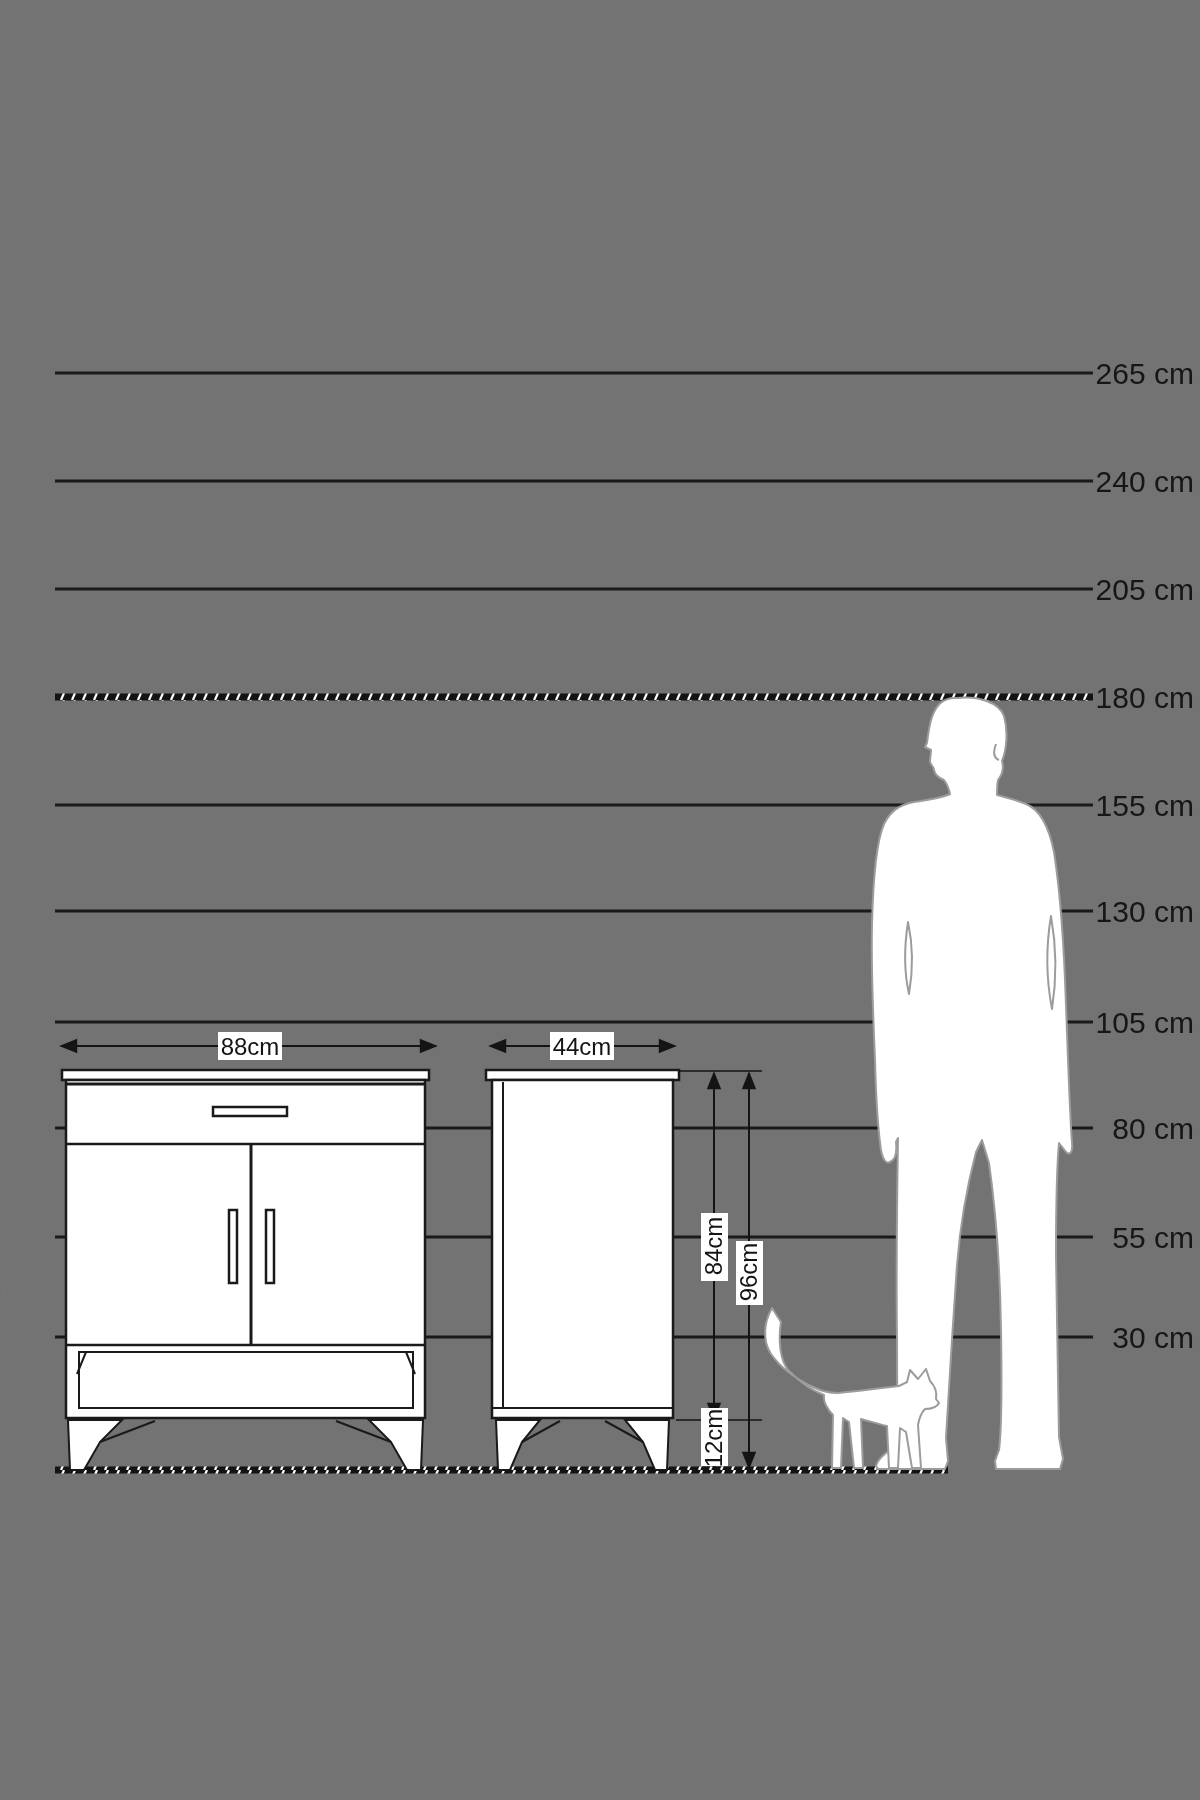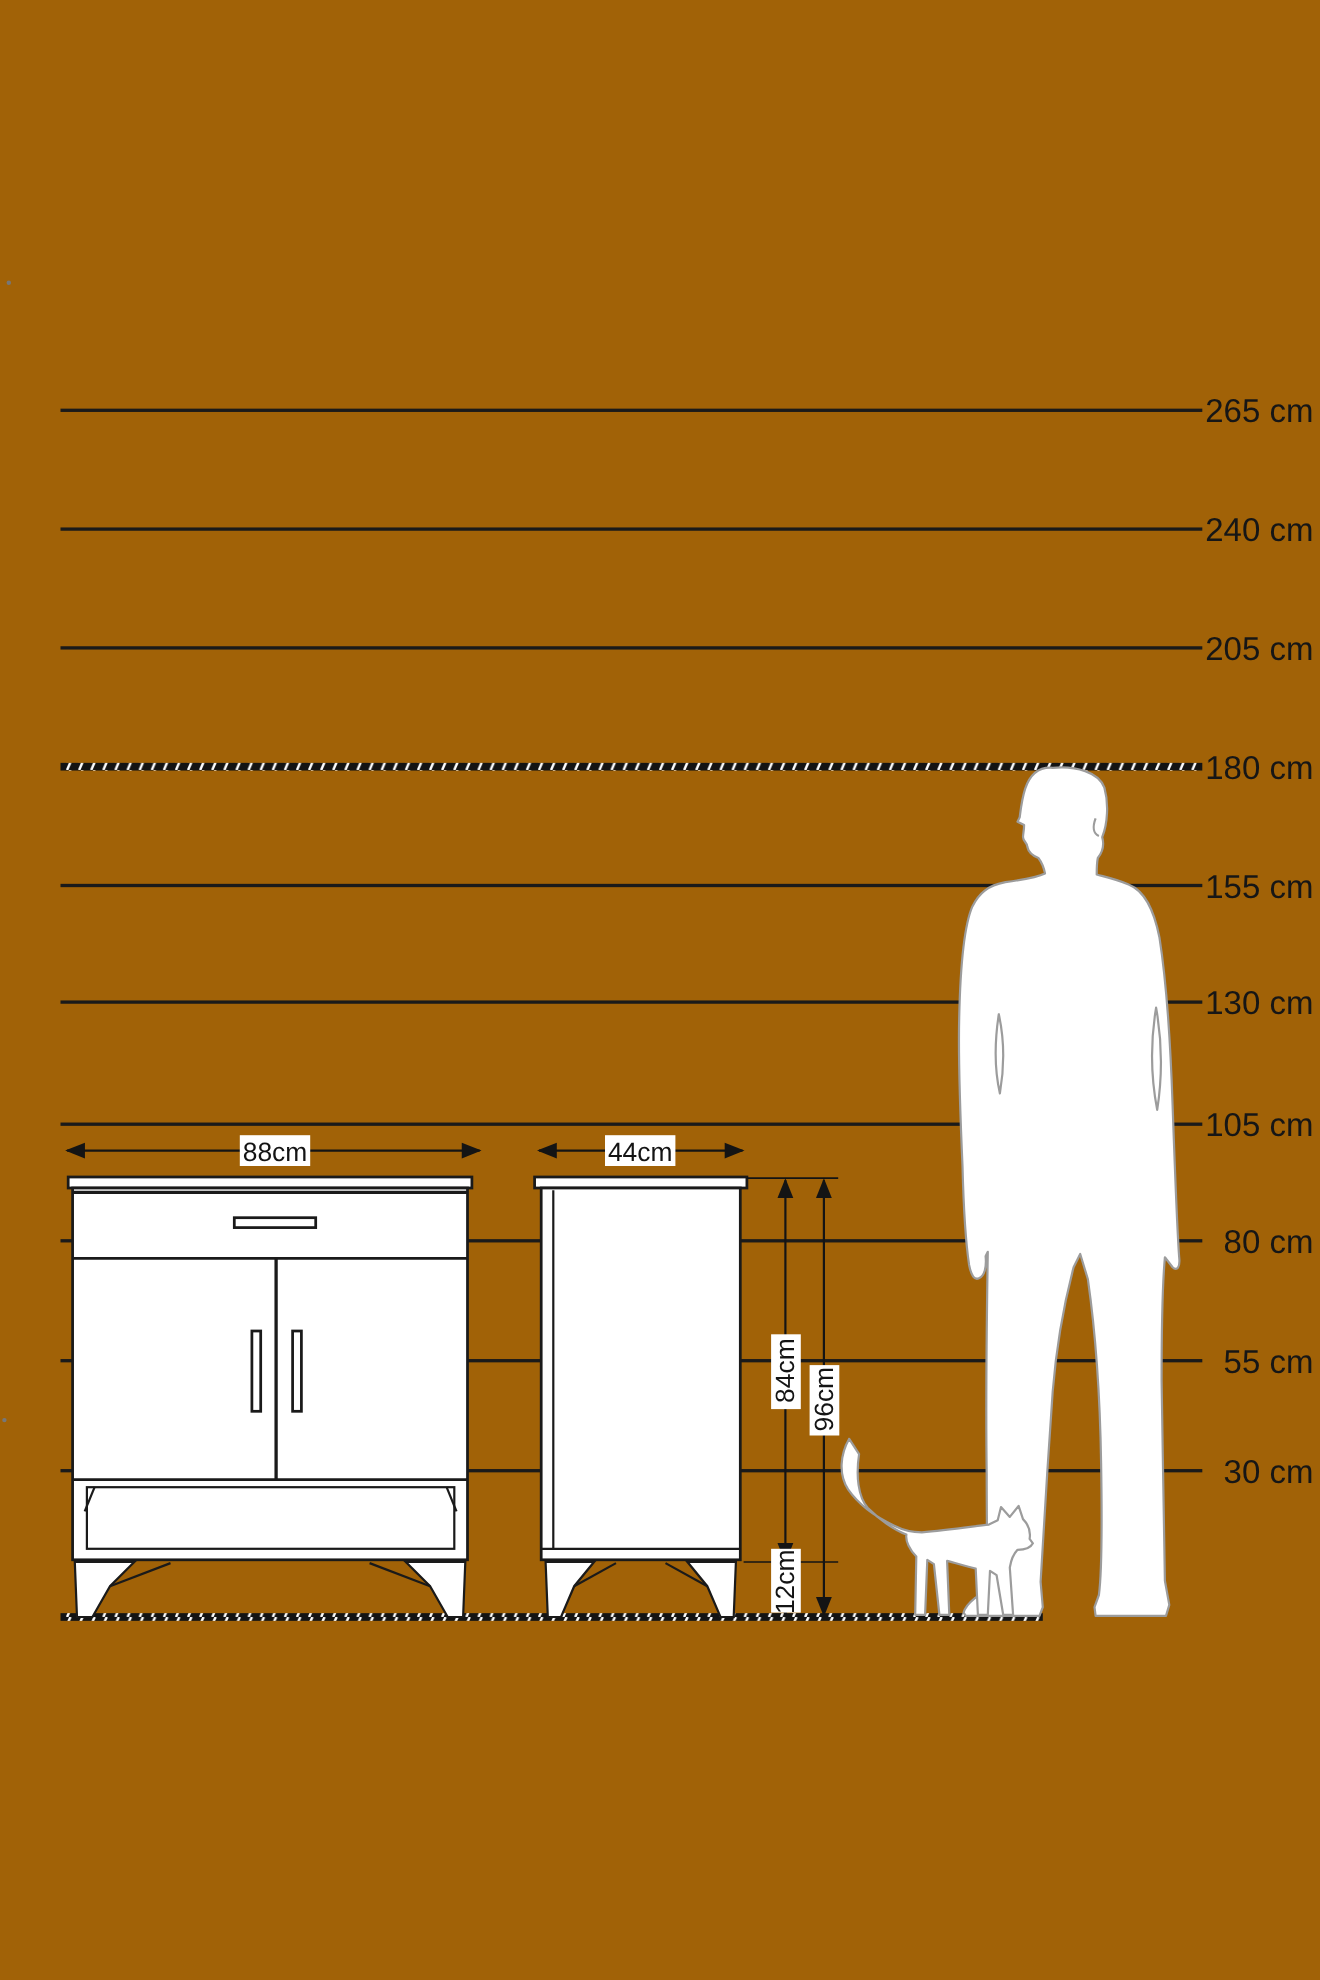--- a/index.html
+++ b/index.html
@@ -1,16 +1,16 @@
 <!DOCTYPE html>
 <html><head>
 <meta charset="utf-8">
 <style>
   html,body{margin:0;padding:0;background:#fff;}
-  #stage{position:relative;width:1200px;height:1800px;background:#a16207;overflow:hidden;
+  #stage{position:relative;width:1200px;height:1800px;background:#737373;overflow:hidden;
          font-family:"Liberation Sans",sans-serif;}
   svg{position:absolute;left:0;top:0;}
   text{font-family:"Liberation Sans",sans-serif;}
   .scale-label{font-size:30px;fill:#161616;}
   .dim-label{font-size:24px;fill:#141414;}
 </style>
 </head>
 <body>
 
 <div id="stage">

